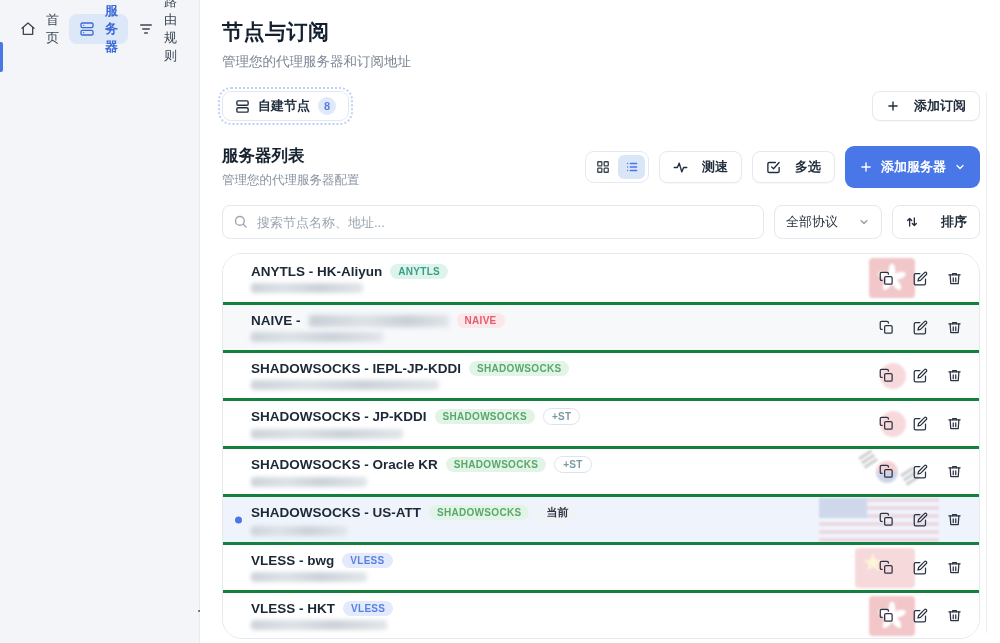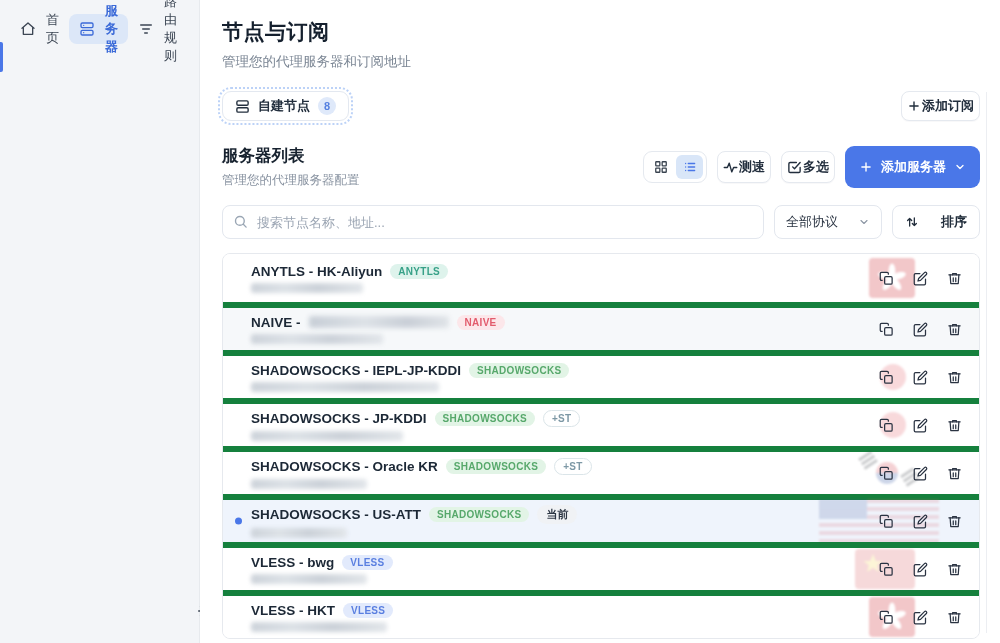--- a/index.html
+++ b/index.html
@@ -21,21 +21,21 @@
   .main { flex:1; padding:18px 20px 0 22px; position:relative; background:#fff; }
   .page-title { font-size:21px; font-weight:800; color:#15202e; letter-spacing:.5px; }
   .page-subtitle { font-size:13.5px; color:#7b8694; margin-top:7px; }
 
   .tab-row { margin-top:20px; display:flex; justify-content:space-between; align-items:center; }
   .tab-btn { display:flex; align-items:center; gap:8px; height:30px; padding:0 12px; background:#fff;
              border:1px solid #e3e8f0; border-radius:9px; font-size:13px; font-weight:700; color:#222e3d;
              outline:2px dotted #bcd2f7; outline-offset:2px; cursor:pointer; }
   .tab-count { width:18px; height:18px; border-radius:50%; background:#dfe9fa; color:#5580e0;
                font-size:11px; font-weight:700; display:flex; align-items:center; justify-content:center; }
-  .btn { display:inline-flex; align-items:center; gap:1px; height:30px; padding:0 5px; background:#fff;
+  .btn { display:inline-flex; align-items:center; gap:14px; height:30px; padding:0 13px; background:#fff;
          border:1px solid #e5e9ef; border-radius:8px; font-size:13px; font-weight:600; color:#222e3d;
          cursor:pointer; box-shadow:0 1px 1px rgba(20,30,50,.03); }
   .ico { display:inline-flex; }
 
   .list-header { margin-top:24px; display:flex; justify-content:space-between; align-items:center; }
   .list-title { font-size:16.5px; font-weight:800; color:#17222f; }
   .list-subtitle { font-size:12.5px; color:#8a94a2; margin-top:5px; }
   .toolbar { display:flex; align-items:center; gap:10px; }
   .seg { display:flex; align-items:center; background:#fff; border:1px solid #e5e9ef; border-radius:9px; padding:3px; gap:2px; }
   .seg-btn { width:27px; height:24px; display:flex; align-items:center; justify-content:center;
@@ -53,23 +53,23 @@
   .search-box input::placeholder { color:#9aa4b2; }
   .search-ic { position:absolute; left:11px; top:9px; color:#9aa6b4; }
   .select-btn { width:108px; height:34px; display:flex; align-items:center; justify-content:space-between;
                 padding:0 11px; border:1px solid #e3e7ee; border-radius:8px; background:#fff;
                 font-size:13px; color:#2a3442; cursor:pointer; }
   .sort-btn { height:34px; display:flex; align-items:center; gap:22px; padding:0 12px;
               border:1px solid #e3e7ee; border-radius:8px; background:#fff; font-size:13px;
               font-weight:700; color:#202c3a; cursor:pointer; }
 
   
-  .server-card { margin-top:14px; border:1px solid #e6e9ee; border-radius:8px; background:#fff; overflow:hidden; }
+  .server-card { margin-top:14px; border:1px solid #e6e9ee; border-radius:20px; background:#fff; overflow:hidden; }
   .srow { position:relative; height:48px; display:flex; align-items:center; padding:0 12px 0 28px; background:#fff; }
-  .srow + .srow { border-top:6px solid #15803d; }
+  .srow + .srow { border-top:3px solid #15803d; }
   .srow.tint { background:#f6f8fa; }
   .srow.active { background:#eff4fc; }
   .cur-dot { position:absolute; left:12px; top:50%; transform:translateY(-50%);
              width:7px; height:7px; border-radius:50%; background:#4a77e8; }
   .sinfo { display:flex; flex-direction:column; gap:4px; z-index:1; }
   .sline1 { display:flex; align-items:center; gap:8px; }
   .sname { font-size:13.5px; font-weight:700; color:#1c2836; white-space:nowrap; }
   .badge { font-size:10px; font-weight:700; padding:2px 8px; border-radius:999px; letter-spacing:.3px; white-space:nowrap; }
   .badge-anytls { background:#def3ec; color:#38a188; }
   .badge-naive { background:#fce7ea; color:#e25c6d; }

